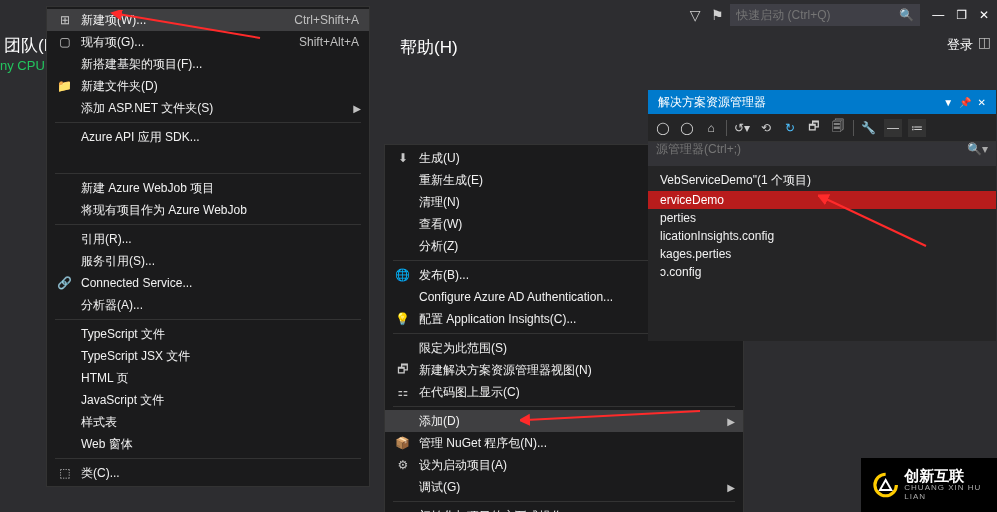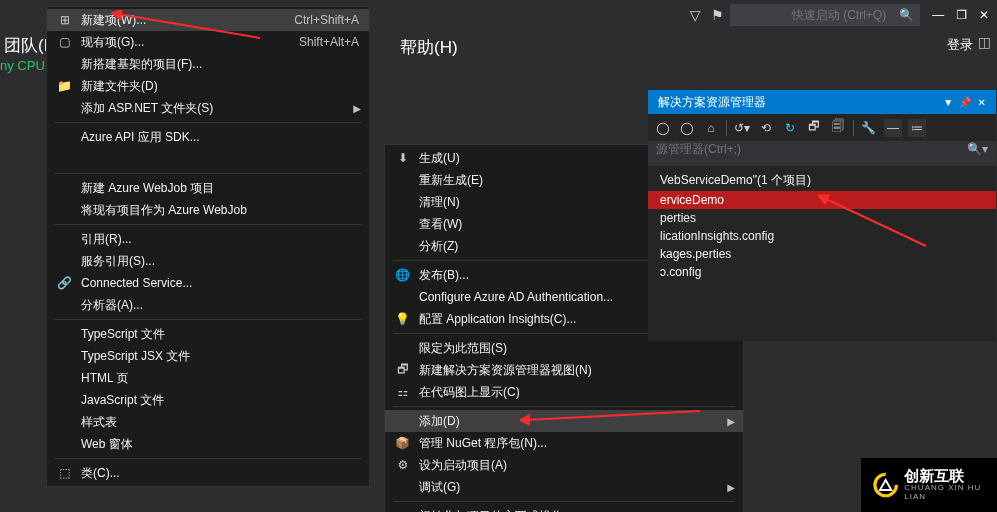--- a/index.html
+++ b/index.html
@@ -2,21 +2,21 @@
 <html><head>
   <meta charset="utf-8">
   <style>
     * { margin:0; padding:0; box-sizing:border-box; font-family:"Microsoft YaHei","Segoe UI",sans-serif; }
     body { width:997px; height:512px; background:#2d2d30; color:#f1f1f1; font-size:12px; position:relative; overflow:hidden; }
 
     
     .topbar { position:absolute; top:0; left:0; right:0; height:30px; display:flex; align-items:center; justify-content:flex-end; padding:0 8px; gap:4px; }
     .topbar .tool-ic { width:18px; height:18px; display:flex; align-items:center; justify-content:center; color:#d0d0d0; font-size:14px; }
     .quicklaunch { display:flex; align-items:center; background:#3f3f46; padding:0 6px; height:22px; width:190px; justify-content:space-between; }
-    .quicklaunch input { background:transparent; border:none; color:#d0d0d0; font-size:12px; width:150px; outline:none;text-align:right; }
+    .quicklaunch input { background:transparent; border:none; color:#d0d0d0; font-size:12px; width:150px; outline:none; }
     .winbtns { display:flex; gap:12px; margin-left:8px; color:#fff; }
     .help-row { position:absolute; top:36px; left:400px; color:#fff; font-size:17px; }
     .signin { position:absolute; top:36px; right:24px; color:#fff; font-size:13px; }
     .signin-ic { position:absolute; top:34px; right:6px; color:#bbb; font-size:14px; }
     .left-label { position:absolute; top:34px; left:4px; color:#fff; font-size:17px; }
     .cpu-label { position:absolute; top:58px; left:0; color:#22c55e; font-size:13px; }
 
     
     .menu { position:absolute; background:#1b1b1c; border:1px solid #333; padding:2px 0; }
     .menu .item { display:flex; align-items:center; height:22px; padding:0 28px 0 8px; position:relative; white-space:nowrap; }

